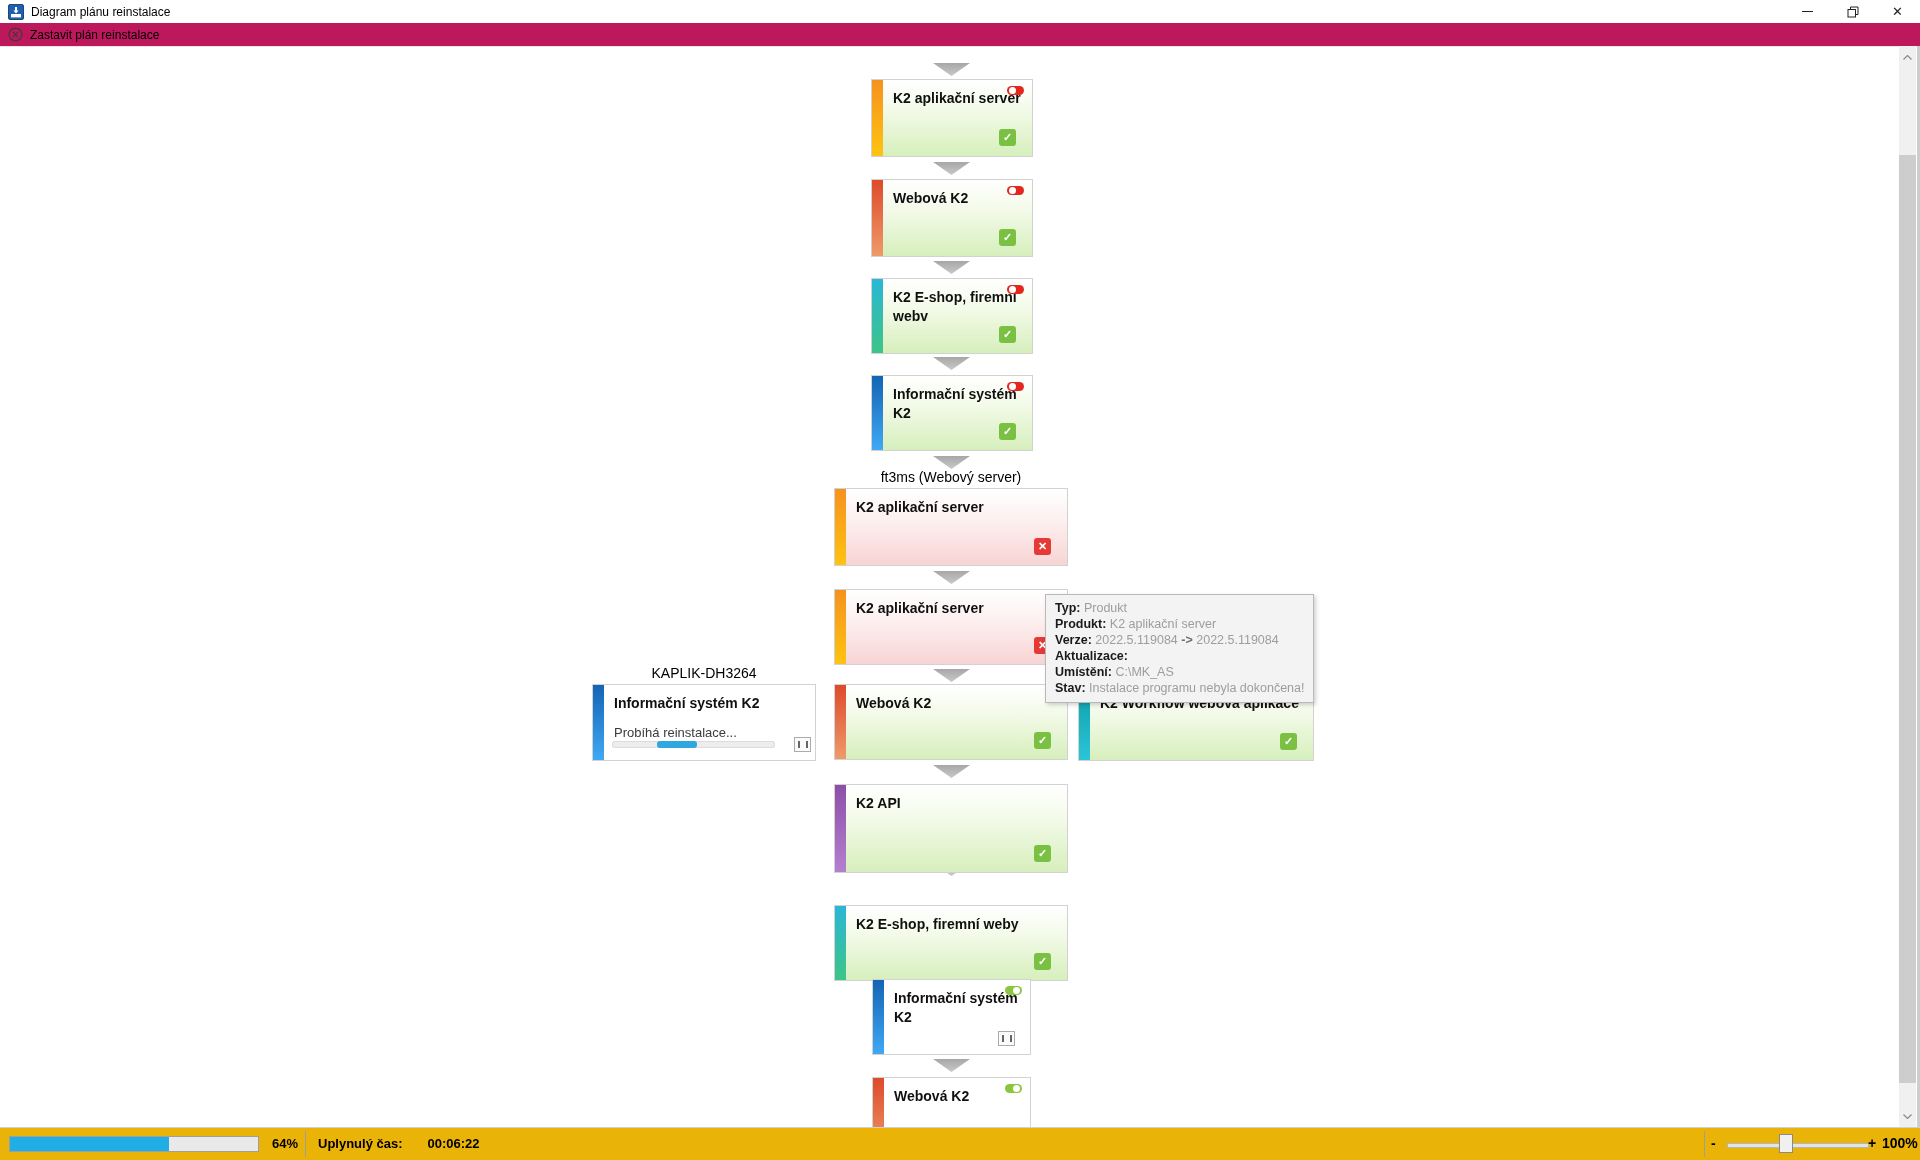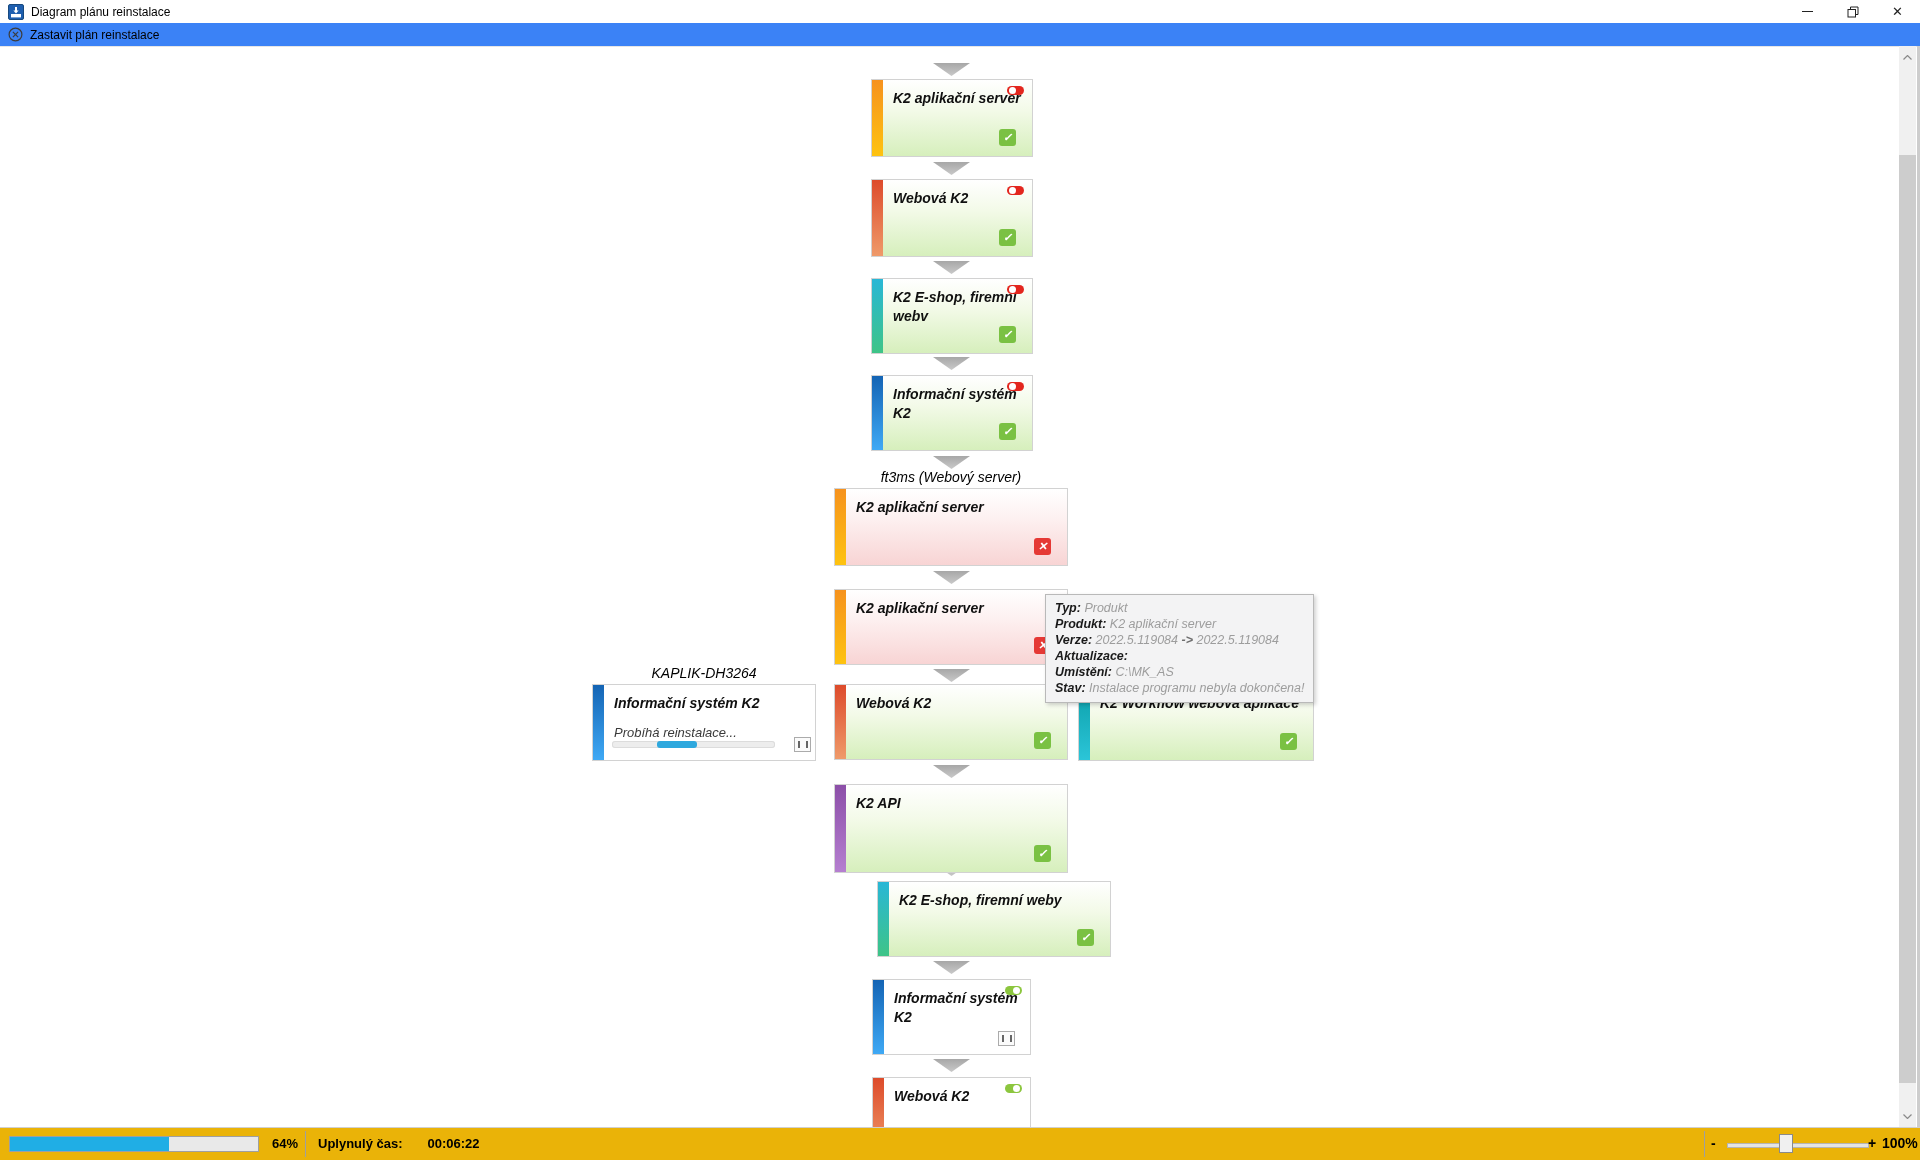--- a/index.html
+++ b/index.html
@@ -10,25 +10,25 @@
   }
   
   .titlebar{position:absolute;top:0;left:0;right:0;height:23px;background:#ffffff;display:flex;align-items:center;}
   .app-icon{width:16px;height:16px;margin-left:8px;flex:0 0 auto;}
   .title-text{font-size:12px;color:#000;margin-left:7px;white-space:nowrap;}
   .caption-buttons{position:absolute;right:0;top:0;height:23px;display:flex;}
   .cap-btn{width:45px;height:23px;display:flex;align-items:center;justify-content:center;}
   .min-glyph{width:11px;height:0;border-top:1px solid #222;}
   .close-glyph{font-size:13px;color:#222;line-height:1;}
   
-  .toolbar{position:absolute;top:23px;left:0;right:0;height:23px;background:#3b82f6;display:flex;align-items:center;}
+  .toolbar{position:absolute;top:23px;left:0;right:0;height:23px;background:#be185d;display:flex;align-items:center;}
   .tool-btn{display:flex;align-items:center;height:23px;padding:0 8px;}
   .tool-label{font-size:12px;color:#000;margin-left:7px;white-space:nowrap;}
   
-  .canvas{position:absolute;top:46px;left:0;width:1920px;height:1082px;background:#ffffff;overflow:hidden;border-top:1px solid #e6e6e6;font-style:italic;}
+  .canvas{position:absolute;top:46px;left:0;width:1920px;height:1082px;background:#ffffff;overflow:hidden;border-top:1px solid #e6e6e6;}
   .node{position:absolute;background:#fff;border:1px solid #d2d2d2;box-sizing:border-box;}
   .node.bg-green{background:linear-gradient(180deg,#ffffff 0%,#f3fae8 40%,#d6efbc 100%);}
   .node.bg-red{background:linear-gradient(180deg,#ffffff 0%,#fdf0f0 40%,#f8d4d4 100%);}
   .node.bg-plain{background:#ffffff;}
   .stripe{position:absolute;left:0;top:0;bottom:0;width:11px;}
   .node-title{position:absolute;left:21px;top:9px;right:6px;font-size:14px;font-weight:bold;color:#101010;line-height:19px;}
   .toggle{position:absolute;top:6px;right:8px;width:17px;height:9px;border-radius:5px;}
   .toggle.red{background:#E3261E;}
   .toggle.green{background:#8CC63E;}
   .toggle .dot{position:absolute;top:1px;width:7px;height:7px;border-radius:50%;background:#fff;}
@@ -187,21 +187,21 @@
     <div class="node bg-green" style="left: 1078px; top: 637px; width: 236px; height: 77px;">
       <div class="stripe" style="background: linear-gradient(rgb(11, 158, 168), rgb(43, 197, 216));"></div>
       <div class="node-title">K2 Workflow webová aplikace</div>
       <div class="badge ok">✓</div>
     </div>
     <div class="node bg-green" style="left: 834px; top: 737px; width: 234px; height: 89px;">
       <div class="stripe" style="background: linear-gradient(rgb(140, 79, 168), rgb(181, 127, 208));"></div>
       <div class="node-title">K2 API</div>
       <div class="badge ok">✓</div>
     </div>
-    <div class="node bg-green" style="left: 834px; top: 834px; width: 234px; height: 76px; margin-left: 43px;">
+    <div class="node bg-green" style="left: 834px; top: 858px; width: 234px; height: 76px;">
       <div class="stripe" style="background: linear-gradient(rgb(41, 183, 214), rgb(62, 196, 135));"></div>
       <div class="node-title">K2 E-shop, firemní weby</div>
       <div class="badge ok">✓</div>
     </div>
     <div class="node bg-plain" style="left: 872px; top: 932px; width: 159px; height: 76px;">
       <div class="stripe" style="background: linear-gradient(rgb(20, 100, 180), rgb(63, 169, 245));"></div>
       <div class="node-title">Informační systém K2</div>
       <div class="toggle green">
         <div class="dot"></div>
       </div>

